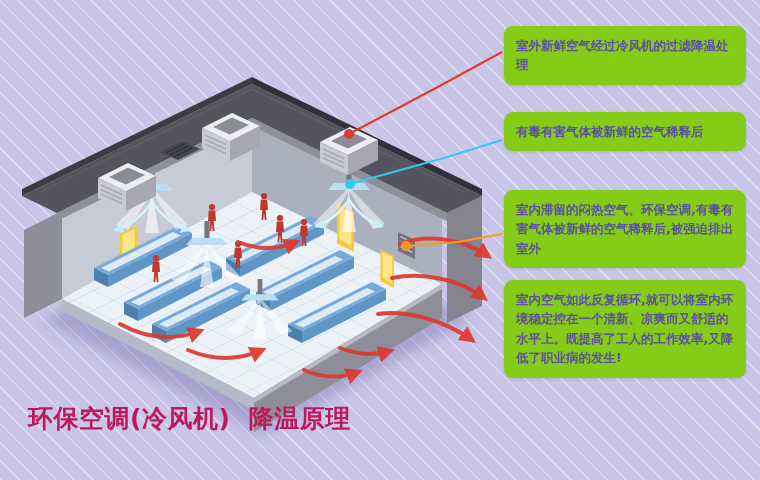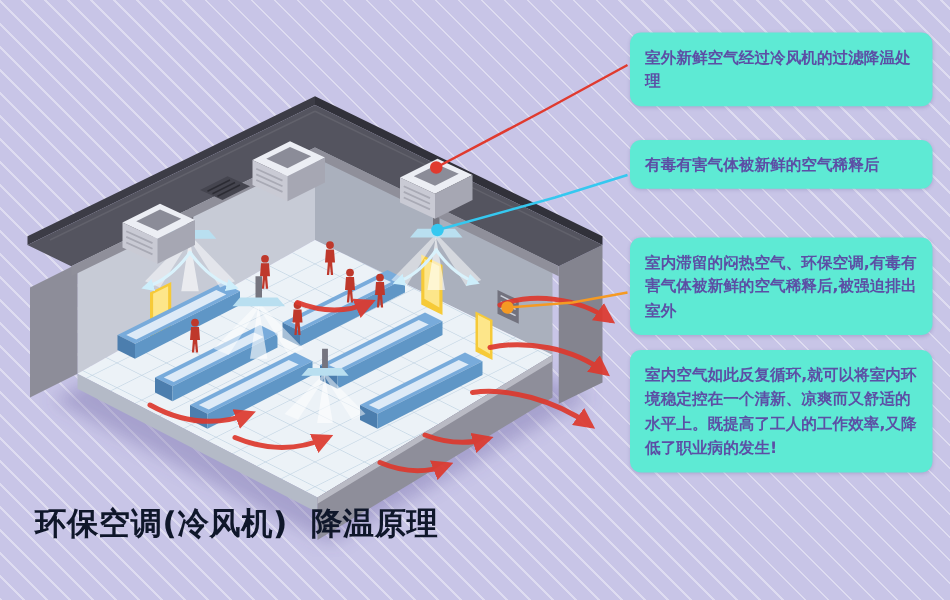--- a/index.html
+++ b/index.html
@@ -7,29 +7,29 @@
     width:760px;height:480px;position:relative;overflow:hidden;
     font-family:"DejaVu Sans","Liberation Sans",sans-serif;
     background-color:#c8c5e7;
     background-image:repeating-linear-gradient(45deg,
       rgba(255,255,255,0.40) 0px, rgba(255,255,255,0.40) 1.5px,
       rgba(255,255,255,0) 1.5px, rgba(255,255,255,0) 13px);
   }
   .illustration{position:absolute;left:2px;top:6px}
   .overlay{position:absolute;left:0;top:0;pointer-events:none}
   .callout{
-    position:absolute;left:504px;width:218px;background:#5eead4;border-radius:9px;
+    position:absolute;left:504px;width:218px;background:#84cc16;border-radius:9px;
     padding:10px 12px;color:#5c4fa5;font-size:12.5px;line-height:1.55;font-weight:600;
     box-shadow:0 1px 3px rgba(60,50,120,0.18);
   }
   .callout p{margin:0}
   .c1{top:26px}.c2{top:112px}.c3{top:190px}.c4{top:280px}
   .title{
     position:absolute;left:28px;top:402px;margin:0;white-space:pre;
-    font-size:25px;font-weight:800;color:#0f172a;letter-spacing:0.5px;
+    font-size:25px;font-weight:800;color:#be185d;letter-spacing:0.5px;
   }
 </style>
 </head>
 <body>
 
 <svg class="illustration" width="500" height="440" viewBox="0 0 500 440" aria-hidden="true">
   <defs>
     <pattern id="isoGrid" width="22" height="22" patternUnits="userSpaceOnUse" patternTransform="matrix(0.9,0.45,-0.9,0.45,250,185)">
       <rect width="22" height="22" fill="#ecf2f7"></rect>
       <path d="M0 0H22M0 0V22" stroke="#c2d4e3" stroke-width="1.1" fill="none"></path>

